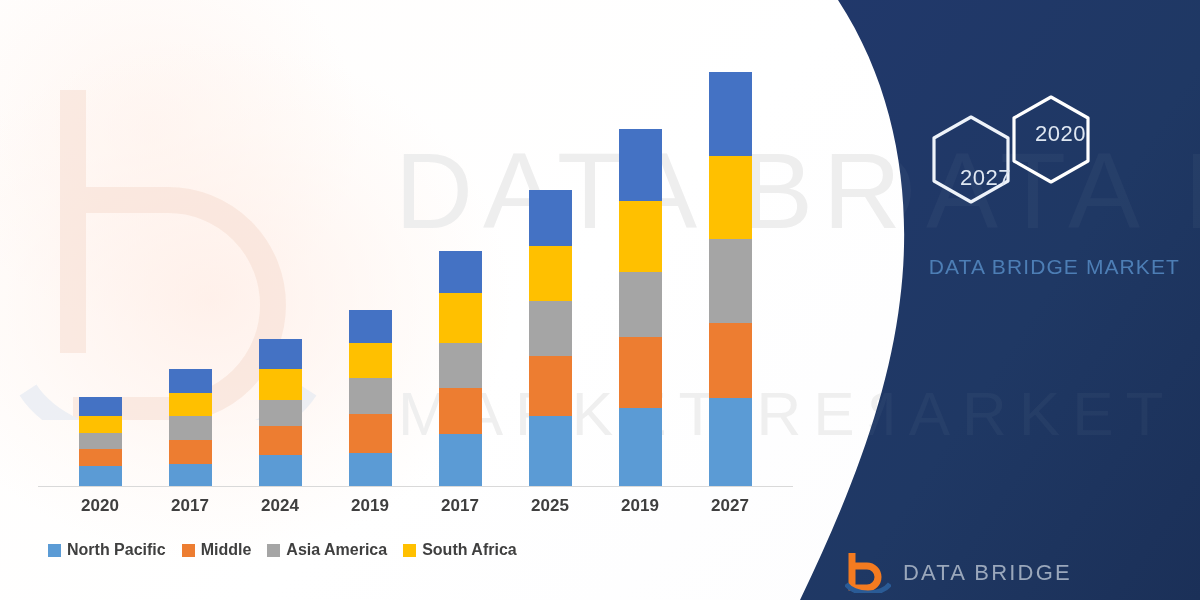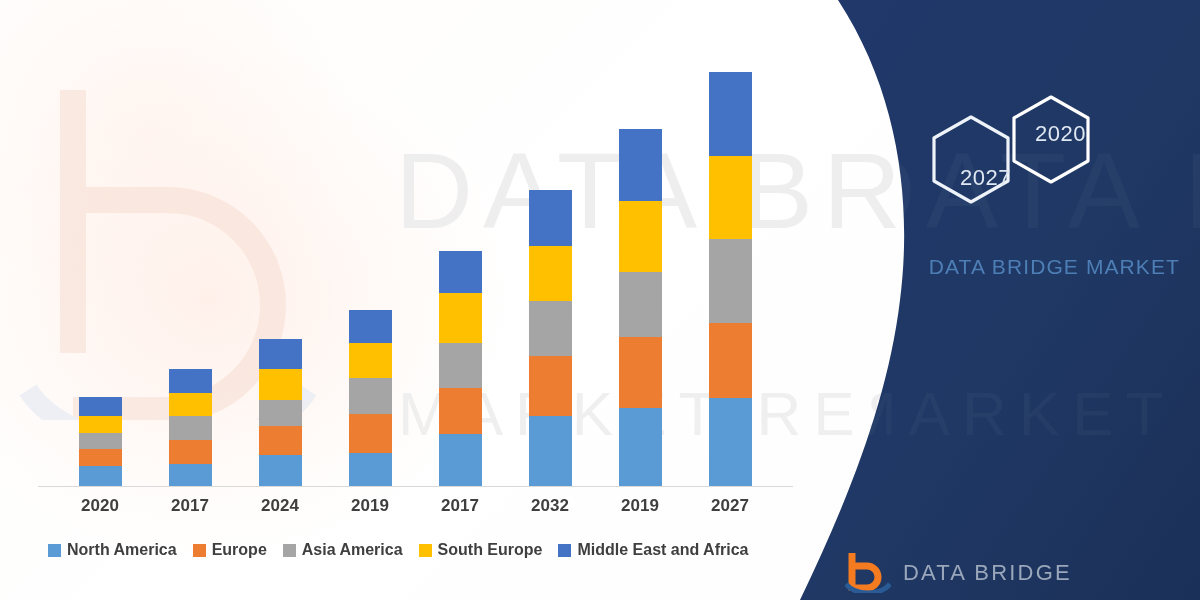--- a/index.html
+++ b/index.html
@@ -309,45 +309,41 @@
           </div>
         </div>
       </div>
 
     <div class="xaxis" id="xaxis">
         <div class="xtick">2020</div>
         <div class="xtick">2017</div>
         <div class="xtick">2024</div>
         <div class="xtick">2019</div>
         <div class="xtick">2017</div>
-        <div class="xtick">2032</div>
+        <div class="xtick">2025</div>
         <div class="xtick">2019</div>
         <div class="xtick">2027</div>
       </div>
 
     <div class="legend" id="legend">
         <div class="legend-item">
           <span class="legend-swatch" style="background: rgb(91, 155, 213);"></span>
-          <span class="legend-label">North America</span>
+          <span class="legend-label">North Pacific</span>
         </div>
         <div class="legend-item">
           <span class="legend-swatch" style="background: rgb(237, 125, 49);"></span>
-          <span class="legend-label">Europe</span>
+          <span class="legend-label">Middle</span>
         </div>
         <div class="legend-item">
           <span class="legend-swatch" style="background: rgb(165, 165, 165);"></span>
           <span class="legend-label">Asia America</span>
         </div>
         <div class="legend-item">
           <span class="legend-swatch" style="background: rgb(255, 192, 0);"></span>
-          <span class="legend-label">South Europe</span>
-        </div>
-        <div class="legend-item">
-          <span class="legend-swatch" style="background: rgb(68, 114, 196);"></span>
-          <span class="legend-label">Middle East and Africa</span>
+          <span class="legend-label">South Africa</span>
         </div>
       </div>
   </div>
 
   <div class="right-panel">
     <svg width="1200" height="600" viewBox="0 0 1200 600">
       <defs>
         <linearGradient id="navyGrad" x1="0" y1="0" x2="1" y2="1">
           <stop offset="0%" stop-color="#21386b"></stop>
           <stop offset="55%" stop-color="#1f3864"></stop>

